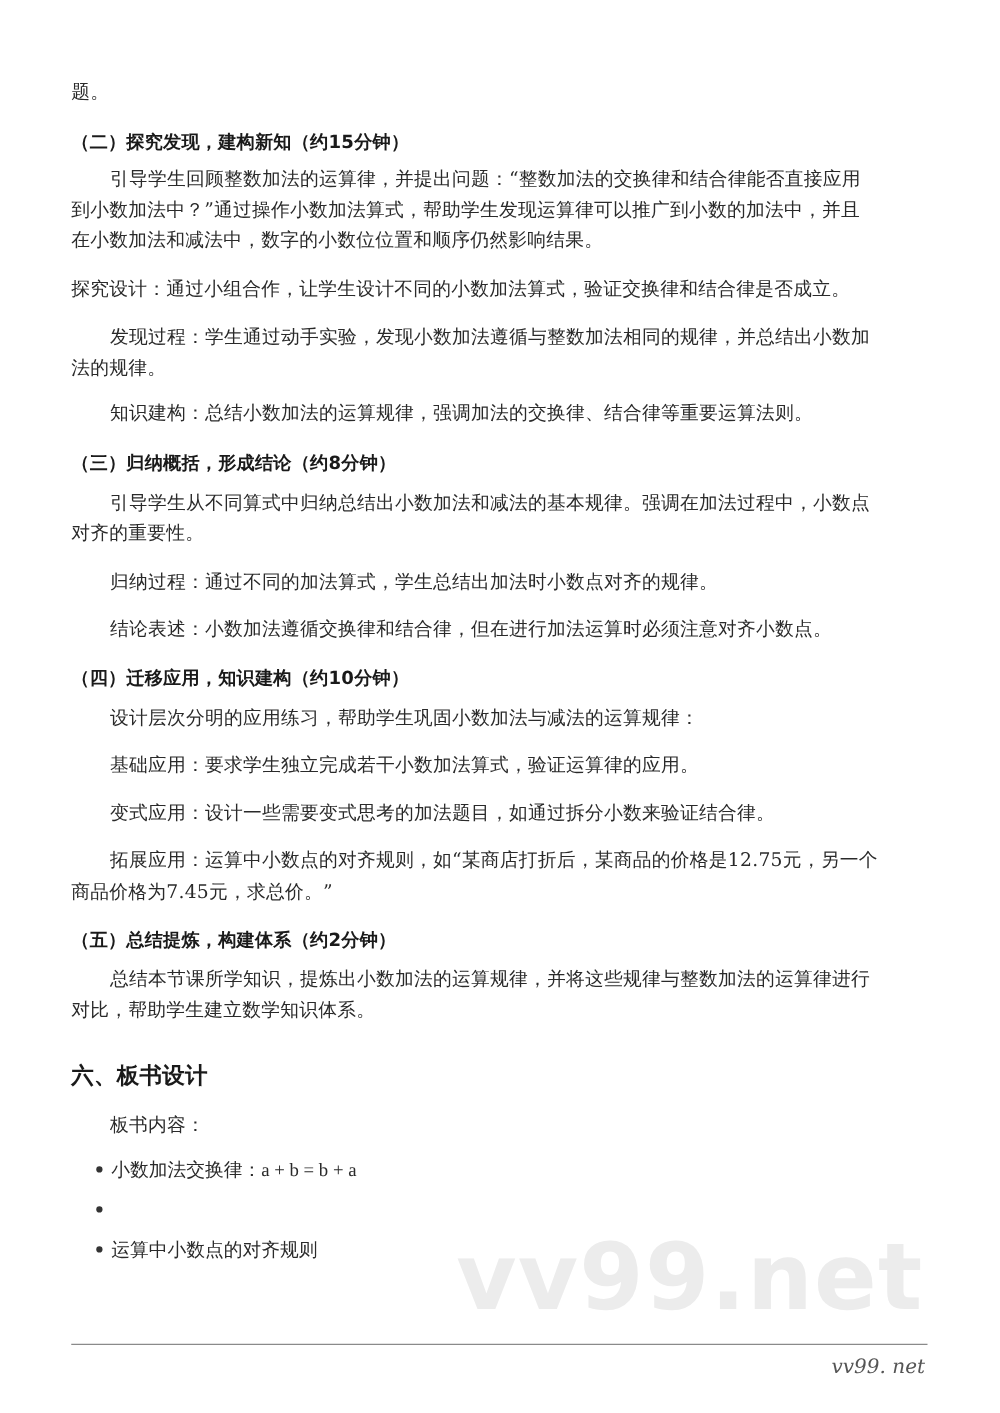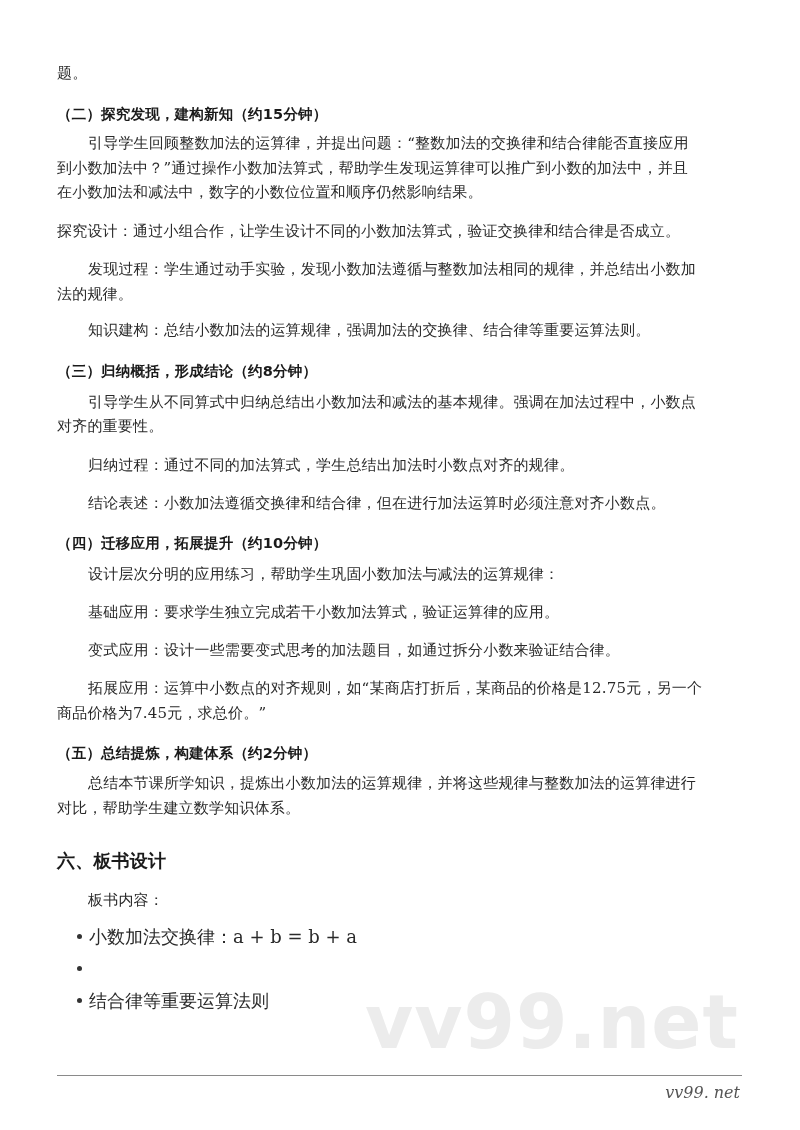--- a/index.html
+++ b/index.html
@@ -41,22 +41,23 @@
       font-family: "DejaVu Sans", "Liberation Sans", sans-serif;
       font-weight: bold;
       font-size: 18px;
       line-height: 24px;
       color: #1a1a1a;
     }
     .bullet-item {
       position: absolute;
       left: 20px;
       white-space: nowrap;
-      font-size: 18px;
+      font-size: 15px;
       line-height: 20px;
+      font-family: Liberation Serif, serif;
     }
     .bullet-dot {
       display: inline-block;
       width: 5px;
       height: 5px;
       background: #333;
       border-radius: 50%;
       vertical-align: middle;
       margin-right: 7px;
       position: relative;
@@ -106,41 +107,41 @@
   <div class="line indent" style="top:259px">发现过程：学生通过动手实验，发现小数加法遵循与整数加法相同的规律，并总结出小数加</div>
   <div class="line" style="top:284px">法的规律。</div>
   <div class="line indent" style="top:320px">知识建构：总结小数加法的运算规律，强调加法的交换律、结合律等重要运算法则。</div>
 
   <div class="line h2" style="top:361px">（三）归纳概括，形成结论（约8分钟）</div>
   <div class="line indent" style="top:392px">引导学生从不同算式中归纳总结出小数加法和减法的基本规律。强调在加法过程中，小数点</div>
   <div class="line" style="top:416px">对齐的重要性。</div>
   <div class="line indent" style="top:455px">归纳过程：通过不同的加法算式，学生总结出加法时小数点对齐的规律。</div>
   <div class="line indent" style="top:493px">结论表述：小数加法遵循交换律和结合律，但在进行加法运算时必须注意对齐小数点。</div>
 
-  <div class="line h2" style="top:533px">（四）迁移应用，拓展提升（约10分钟）</div>
+  <div class="line h2" style="top:533px">（四）迁移应用，知识建构（约10分钟）</div>
   <div class="line indent" style="top:564px">设计层次分明的应用练习，帮助学生巩固小数加法与减法的运算规律：</div>
   <div class="line indent" style="top:602px">基础应用：要求学生独立完成若干小数加法算式，验证运算律的应用。</div>
   <div class="line indent" style="top:640px">变式应用：设计一些需要变式思考的加法题目，如通过拆分小数来验证结合律。</div>
   <div class="line indent" style="top:678px">拓展应用：运算中小数点的对齐规则，如“某商店打折后，某商品的价格是12.75元，另一个</div>
   <div class="line" style="top:703px">商品价格为7.45元，求总价。”</div>
 
   <div class="line h2" style="top:743px">（五）总结提炼，构建体系（约2分钟）</div>
   <div class="line indent" style="top:773px">总结本节课所学知识，提炼出小数加法的运算规律，并将这些规律与整数加法的运算律进行</div>
   <div class="line" style="top:798px">对比，帮助学生建立数学知识体系。</div>
 
   <div class="line h1" style="top:849px">六、板书设计</div>
   <div class="line indent" style="top:890px">板书内容：</div>
 
   <div class="bullet-item" style="top:927px">
     <span class="bullet-dot"></span><span>小数加法交换律：a + b = b + a</span>
   </div>
   <div class="bullet-item" style="top:959px">
     <span class="bullet-dot"></span>
   </div>
   <div class="bullet-item" style="top:991px">
-    <span class="bullet-dot"></span><span>结合律等重要运算法则</span>
+    <span class="bullet-dot"></span><span>运算中小数点的对齐规则</span>
   </div>
 </div>
 
 <div class="watermark">vv99.net</div>
 
 <div class="footer-rule"></div>
 <div class="footer-text">vv99. net</div>
 
 </body></html>

